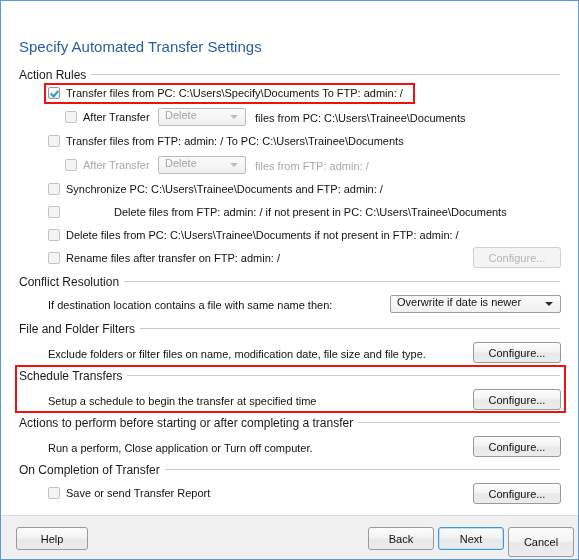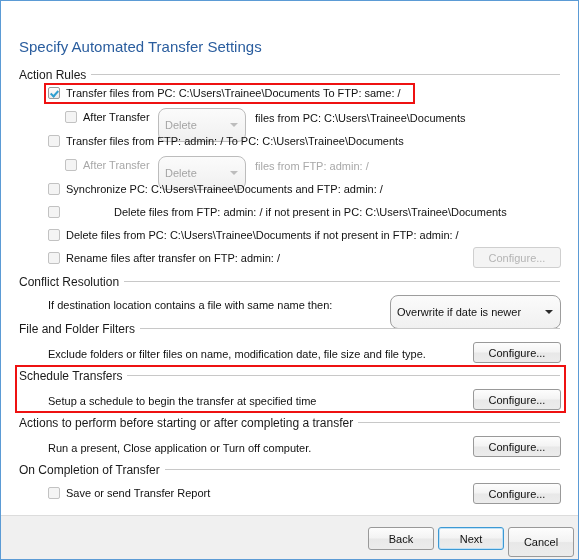--- a/index.html
+++ b/index.html
@@ -133,25 +133,24 @@
   .lbl {
     font-size: 11px;
     color: #111111;
   }
   .lbl.dim { color: #a8a8a8; }
   
   .combo {
     position: relative;
     box-sizing: border-box;
     border: 1px solid #bcbcbc;
-    border-radius: 8px;
+    border-radius: 2px;
     background: linear-gradient(to bottom, #fbfbfb, #f0f0f0);
-    height: 34px;
+    height: 18px;
     display: flex;
-    align-items: center;
     cursor: pointer;
   }
   .combo .val {
     padding-left: 6px;
     font-size: 11px;
     color: #a4a4a4;
     white-space: nowrap;
     overflow: hidden;
   }
   .combo.enabled { border-color: #9d9d9d; }
@@ -224,21 +223,21 @@
 
   <div id="client">
 
     <div id="page-heading">Specify Automated Transfer Settings</div>
 
     <div class="group-title" style="left:18px; top:45px;">Action Rules</div>
     <div class="group-rule" style="left:88px; top:51px; width:471px;"></div>
 
     <div class="chk-row" style="left:47px; top:64px;">
       <span class="cbx checked"></span>
-      <span class="lbl">Transfer files from PC: C:\Users\Trainee\Documents  To  FTP: same: /</span>
+      <span class="lbl">Transfer files from PC: C:\Users\Specify\Documents  To  FTP: admin: /</span>
     </div>
 
     <div class="chk-row" style="left:64px; top:88px;">
       <span class="cbx dim"></span>
       <span class="lbl">After Transfer</span>
     </div>
     <div class="combo" style="position:absolute; left:157px; top:85px; width:88px;">
       <span class="val">Delete</span>
       <span class="arrow"></span>
     </div>
@@ -297,36 +296,37 @@
 
     <div class="group-title" style="left:18px; top:346px;">Schedule Transfers</div>
     <div class="group-rule" style="left:110px; top:352px; width:449px;"></div>
 
     <div class="plain-text" style="left:47px; top:372px;">Setup a schedule to begin the transfer at specified time</div>
     <div class="btn" style="left:472px; top:366px; width:88px; height:21px;">Configure...</div>
 
     <div class="group-title" style="left:18px; top:393px;">Actions to perform before starting or after completing a transfer</div>
     <div class="group-rule" style="left:297px; top:399px; width:262px;"></div>
 
-    <div class="plain-text" style="left:47px; top:419px;">Run a present, Close application or Turn off computer.</div>
+    <div class="plain-text" style="left:47px; top:419px;">Run a perform, Close application or Turn off computer.</div>
     <div class="btn" style="left:472px; top:413px; width:88px; height:21px;">Configure...</div>
 
     <div class="group-title" style="left:18px; top:440px;">On Completion of Transfer</div>
     <div class="group-rule" style="left:146px; top:446px; width:413px;"></div>
 
     <div class="chk-row" style="left:47px; top:464px;">
       <span class="cbx dim"></span>
       <span class="lbl">Save or send Transfer Report</span>
     </div>
     <div class="btn" style="left:472px; top:460px; width:88px; height:21px;">Configure...</div>
 
     <div class="redbox" style="left:43px; top:60px; width:371px; height:21px;"></div>
     <div class="redbox" style="left:14px; top:342px; width:551px; height:48px;"></div>
 
   </div>
 
   <div id="footer-panel">
+    <div class="btn" style="left:15px; top:11px; width:72px; height:23px;">Help</div>
     <div class="btn" style="left:367px; top:11px; width:66px; height:23px;">Back</div>
     <div class="btn focus" style="left:437px; top:11px; width:66px; height:23px;">Next</div>
     <div class="btn" style="left:507px; top:11px; width:66px; height:30px;">Cancel</div>
   </div>
 
 </div>
 
 </body></html>

